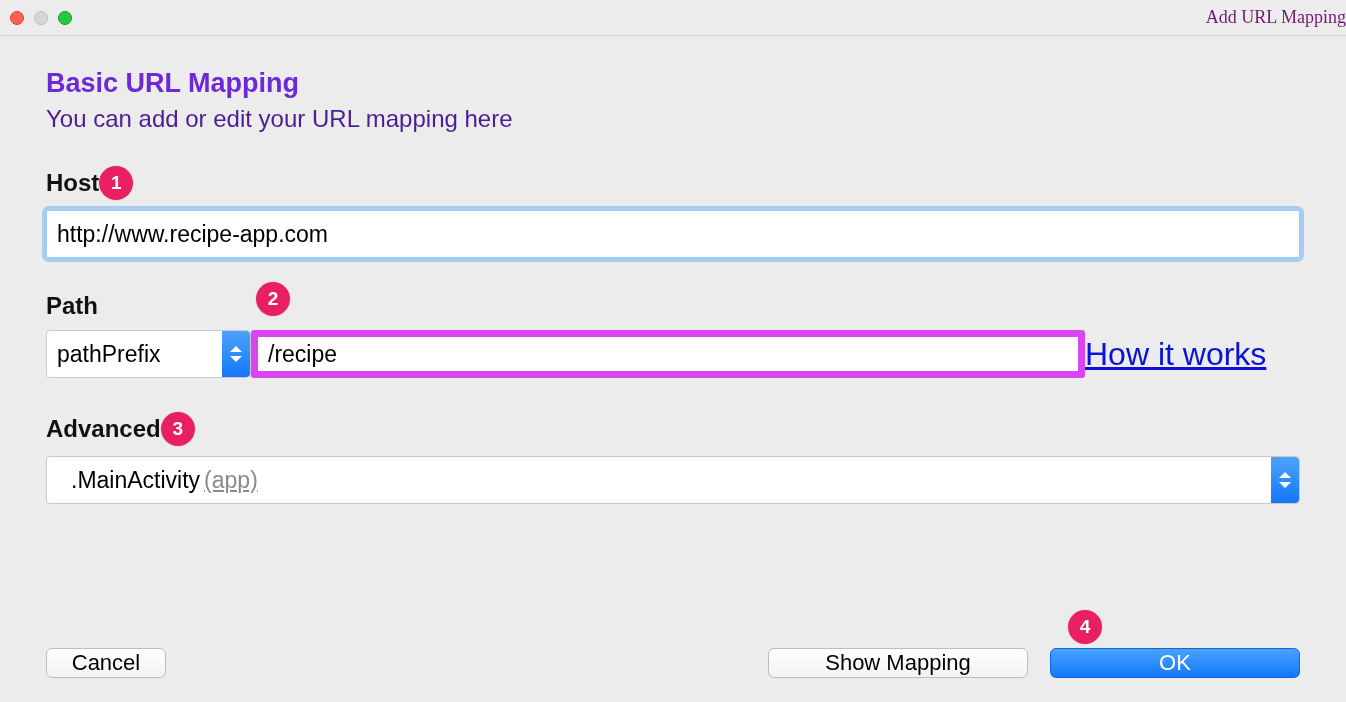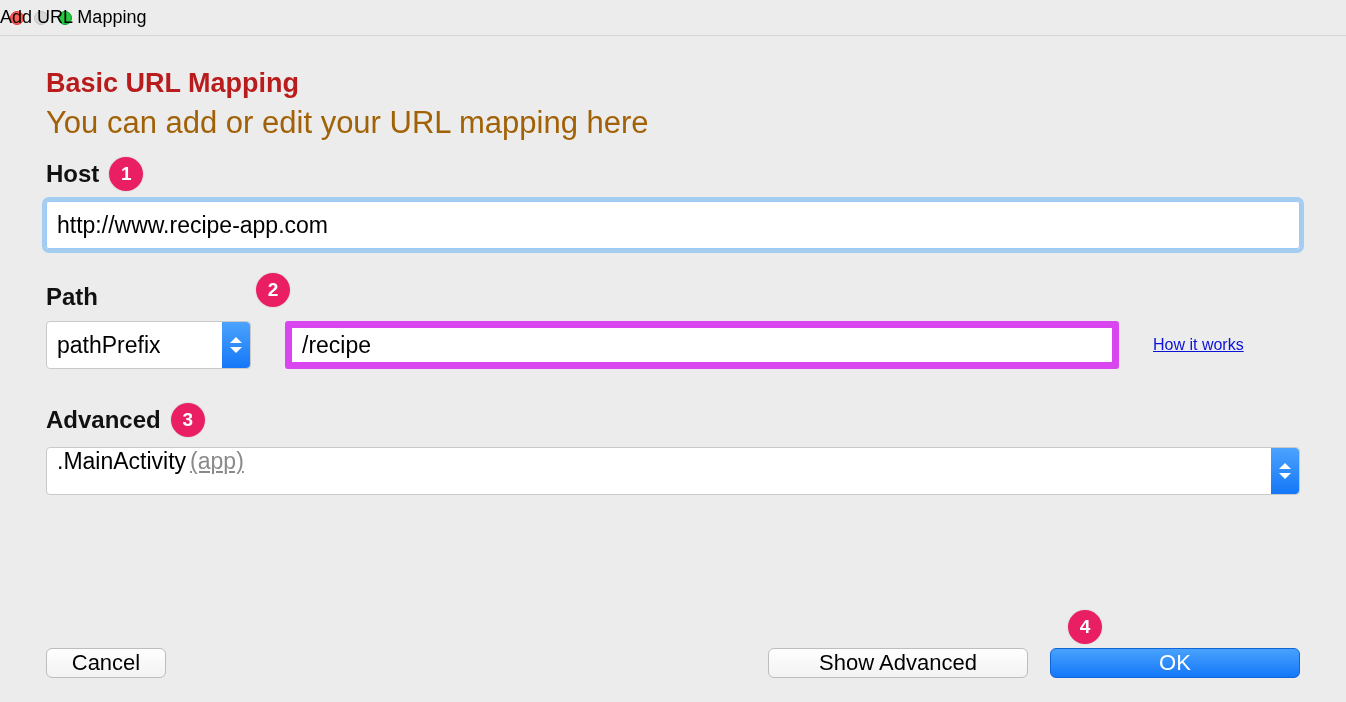--- a/index.html
+++ b/index.html
@@ -22,54 +22,54 @@
     position: relative;
   }
   .traffic-lights { display: flex; gap: 10px; }
   .tl {
     width: 14px; height: 14px; border-radius: 50%;
   }
   .tl.red { background: #ff5f57; border: 1px solid #e33e32; }
   .tl.gray { background: #d7d7d7; border: 1px solid #bfbfbf; }
   .tl.green { background: #28c840; border: 1px solid #129b22; }
   .titlebar-title {
-    position: absolute; left: 0; right: 0; text-align: left;
-    font-size: 18px; color: #000000; font-weight: 400;
+    position: absolute; left: 0; right: 0; text-align: right;
+    font-size: 18px; color: #701a75; font-weight: 400; font-family: Liberation Serif, serif;
   }
 
   .content {
     padding: 32px 46px 24px 46px;
     display: flex; flex-direction: column;
     height: calc(100% - 36px);
   }
 
-  .section-title { font-size: 27px; font-weight: 700; color:#b91c1c; margin-bottom: 6px; }
-  .section-desc  { font-size: 31px; color:#a16207; font-weight: 400; margin-bottom: 16px; }
-
-  .label { font-size: 24px; font-weight: 700; color:#111; margin-bottom: 10px; display:flex; align-items:center; gap:10px;}
+  .section-title { font-size: 27px; font-weight: 700; color:#6d28d9; margin-bottom: 6px; }
+  .section-desc  { font-size: 24px; color:#4c1d95; font-weight: 400; margin-bottom: 33px; }
+
+  .label { font-size: 24px; font-weight: 700; color:#111; margin-bottom: 10px; display:flex; align-items:center; }
 
   .input-text {
     width: 100%;
     font-size: 23px;
     padding: 8px 10px;
     background: #fff;
     border: 7px solid #d946ef;
     border-radius: 3px;
     height: 48px;
   }
   .input-text.focused {
     border: 1px solid #9ec9f6;
     outline: 4px solid #a4cdf1;
   }
 
   .row-host { margin-bottom: 34px; }
   .row-path { margin-bottom: 34px; }
   .row-activity { margin-bottom: 10px; }
 
-  .path-row { display: flex; align-items: center; gap: 34px; }
+  .path-row { display: flex; align-items: center; }
   .select-box {
     position: relative;
     display: flex; align-items: center;
     background: #fff; border: 1px solid #c9c9c9; border-radius: 4px;
     height: 48px; padding: 0 10px; min-width: 205px;
     font-size: 23px;
   }
   .select-arrows {
     position: absolute; right: 0; top: 0; bottom: 0;
     width: 28px;
@@ -80,30 +80,30 @@
   .select-arrows svg { width: 12px; height: 8px; }
   .select-arrows .chev { fill: #fff; }
 
   .path-input {
     flex: 1; max-width: 834px;
   }
 
   .link {
     color: #0a12d8;
     text-decoration: underline;
-    font-size: 16px;
+    font-size: 32px;
     cursor: pointer;
     white-space: nowrap;
   }
 
   .activity-select {
     position: relative;
-    display: flex; align-items: flex-start;
+    display: flex; align-items: center;
     background: #fff; border: 1px solid #c9c9c9; border-radius: 4px;
-    height: 48px; padding: 0 10px;
+    height: 48px; padding: 0 24px;
     font-size: 23px;
     width: 100%;
   }
   .activity-select .secondary { color: #8a8a8a; margin-left: 4px; text-decoration: underline; }
 
   .button-row {
     margin-top: auto;
     display: flex; align-items: center; gap: 22px;
     padding-top: 40px;
   }
@@ -205,20 +205,20 @@
         <svg viewBox="0 0 12 8">
             <polygon class="chev" points="0,2 12,2 6,8"></polygon>
           </svg>
       </div>
     </div>
   </div>
 
   <div class="button-row rel">
     <button class="btn">Cancel</button>
     <div class="spacer"></div>
-    <button class="btn show-adv">Show Advanced</button>
+    <button class="btn show-adv">Show Mapping</button>
     <div class="rel">
       <span class="badge float" style="left:18px; top:-38px;">4</span>
       <button class="btn primary">OK</button>
     </div>
   </div>
 
 </div>
 
 </body></html>

